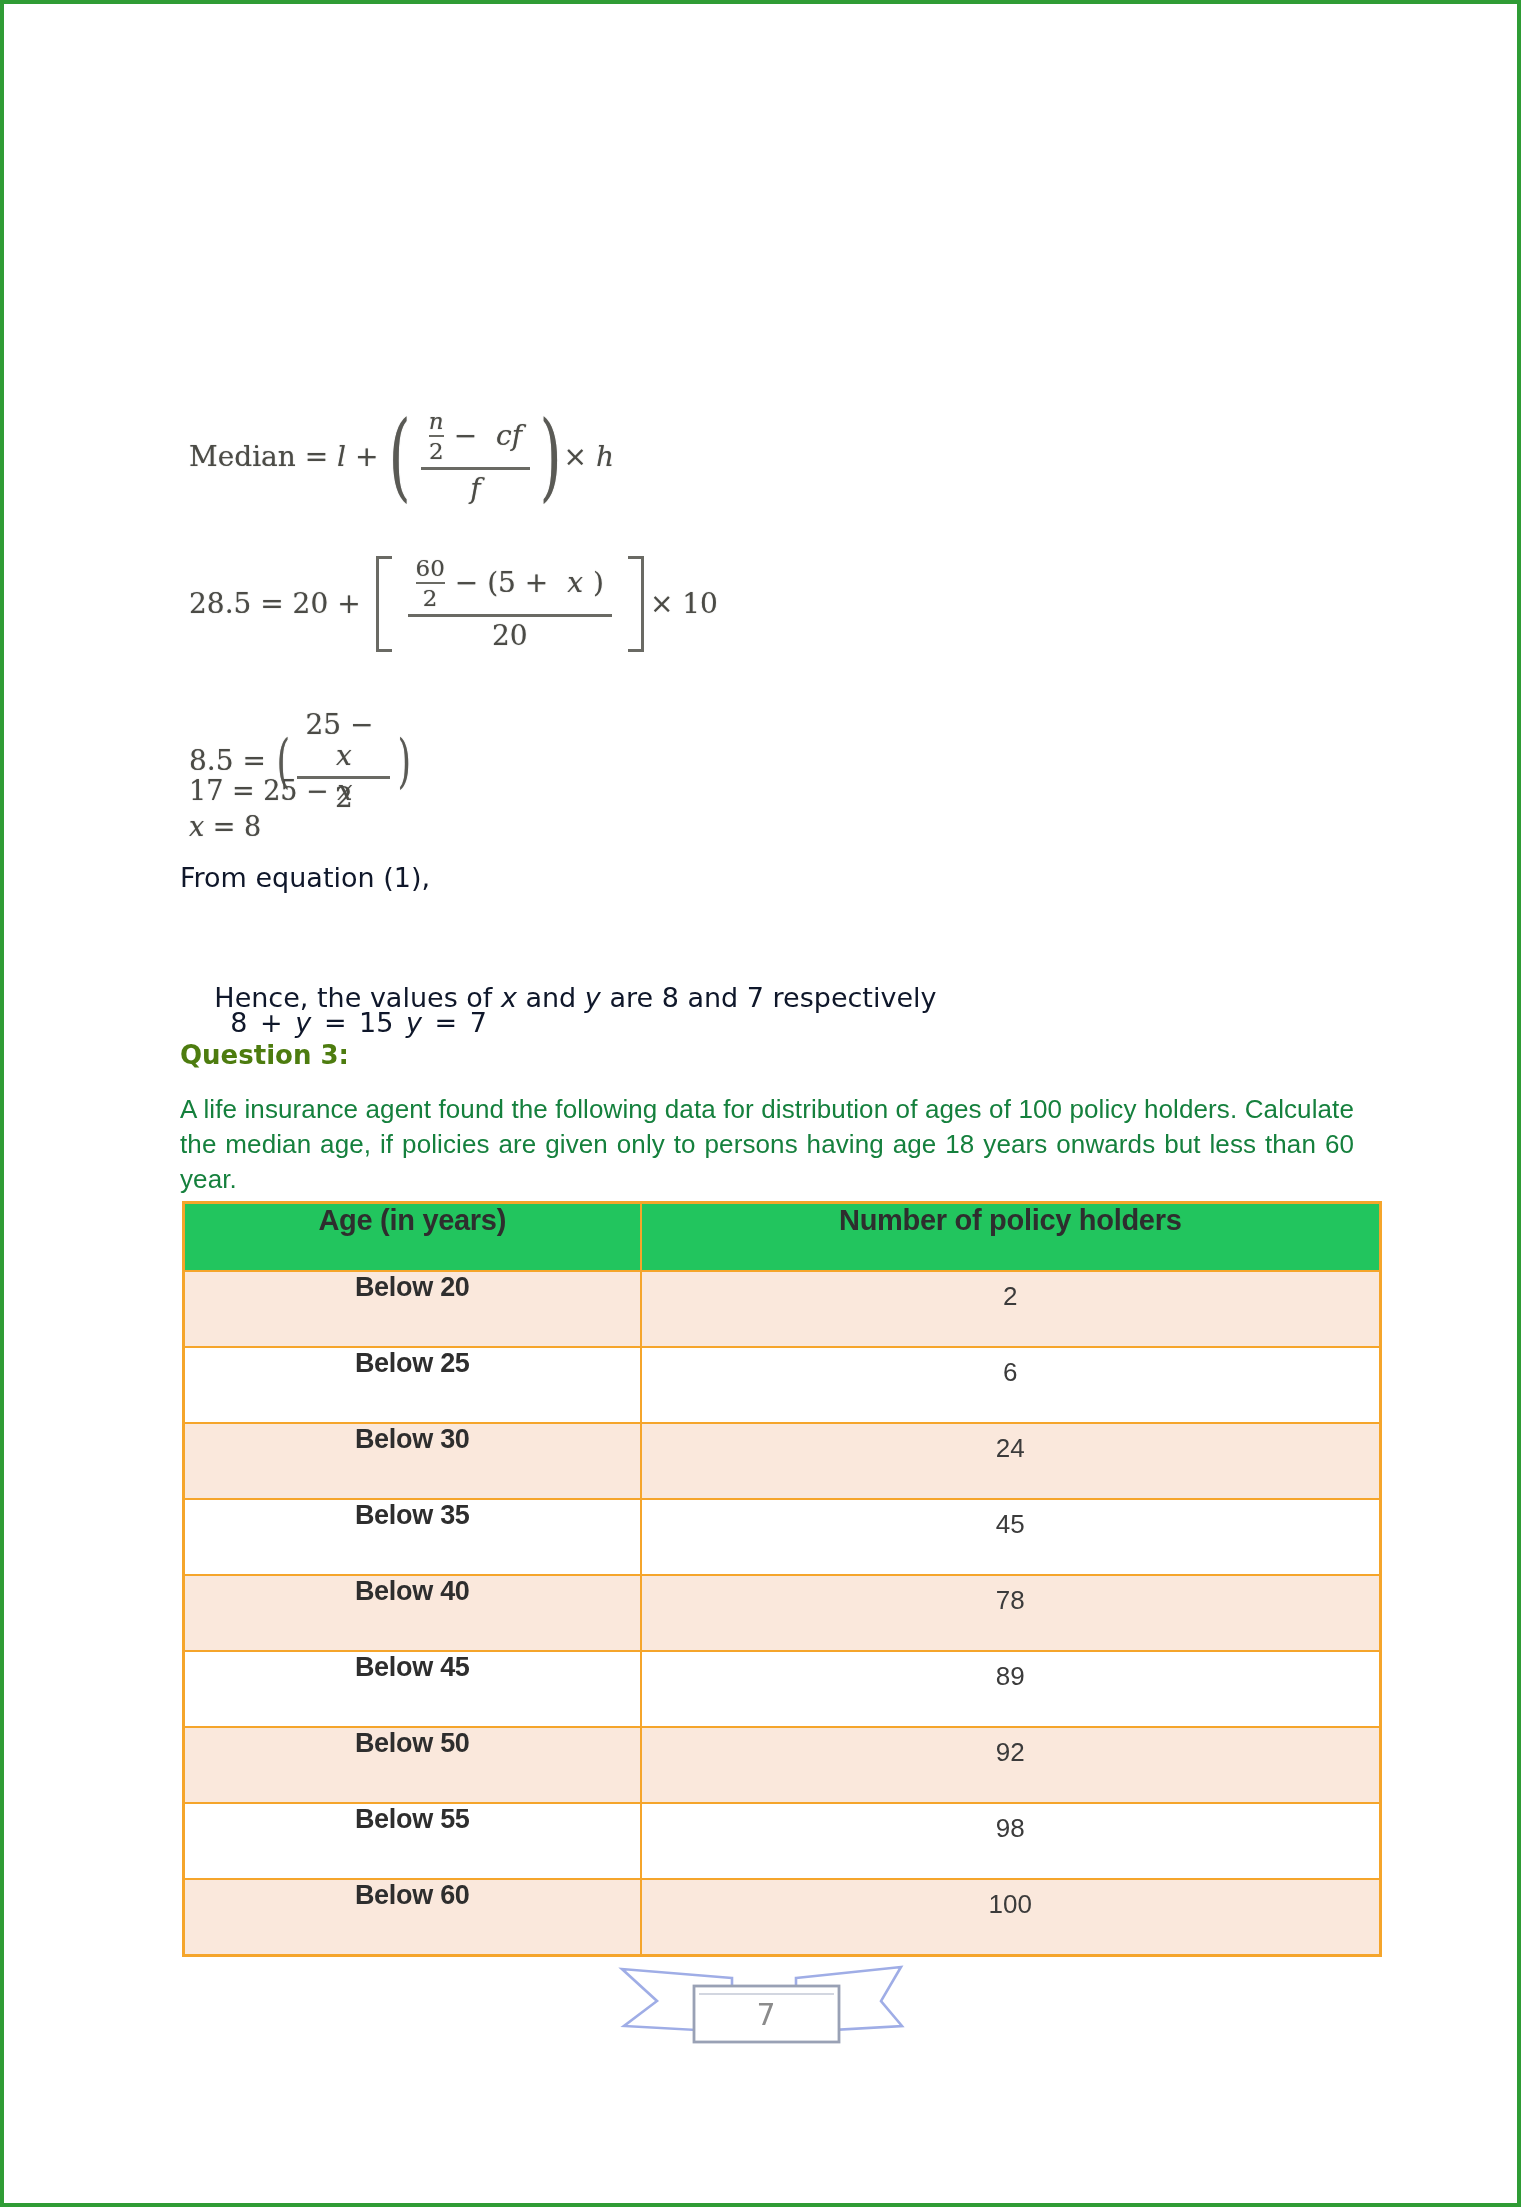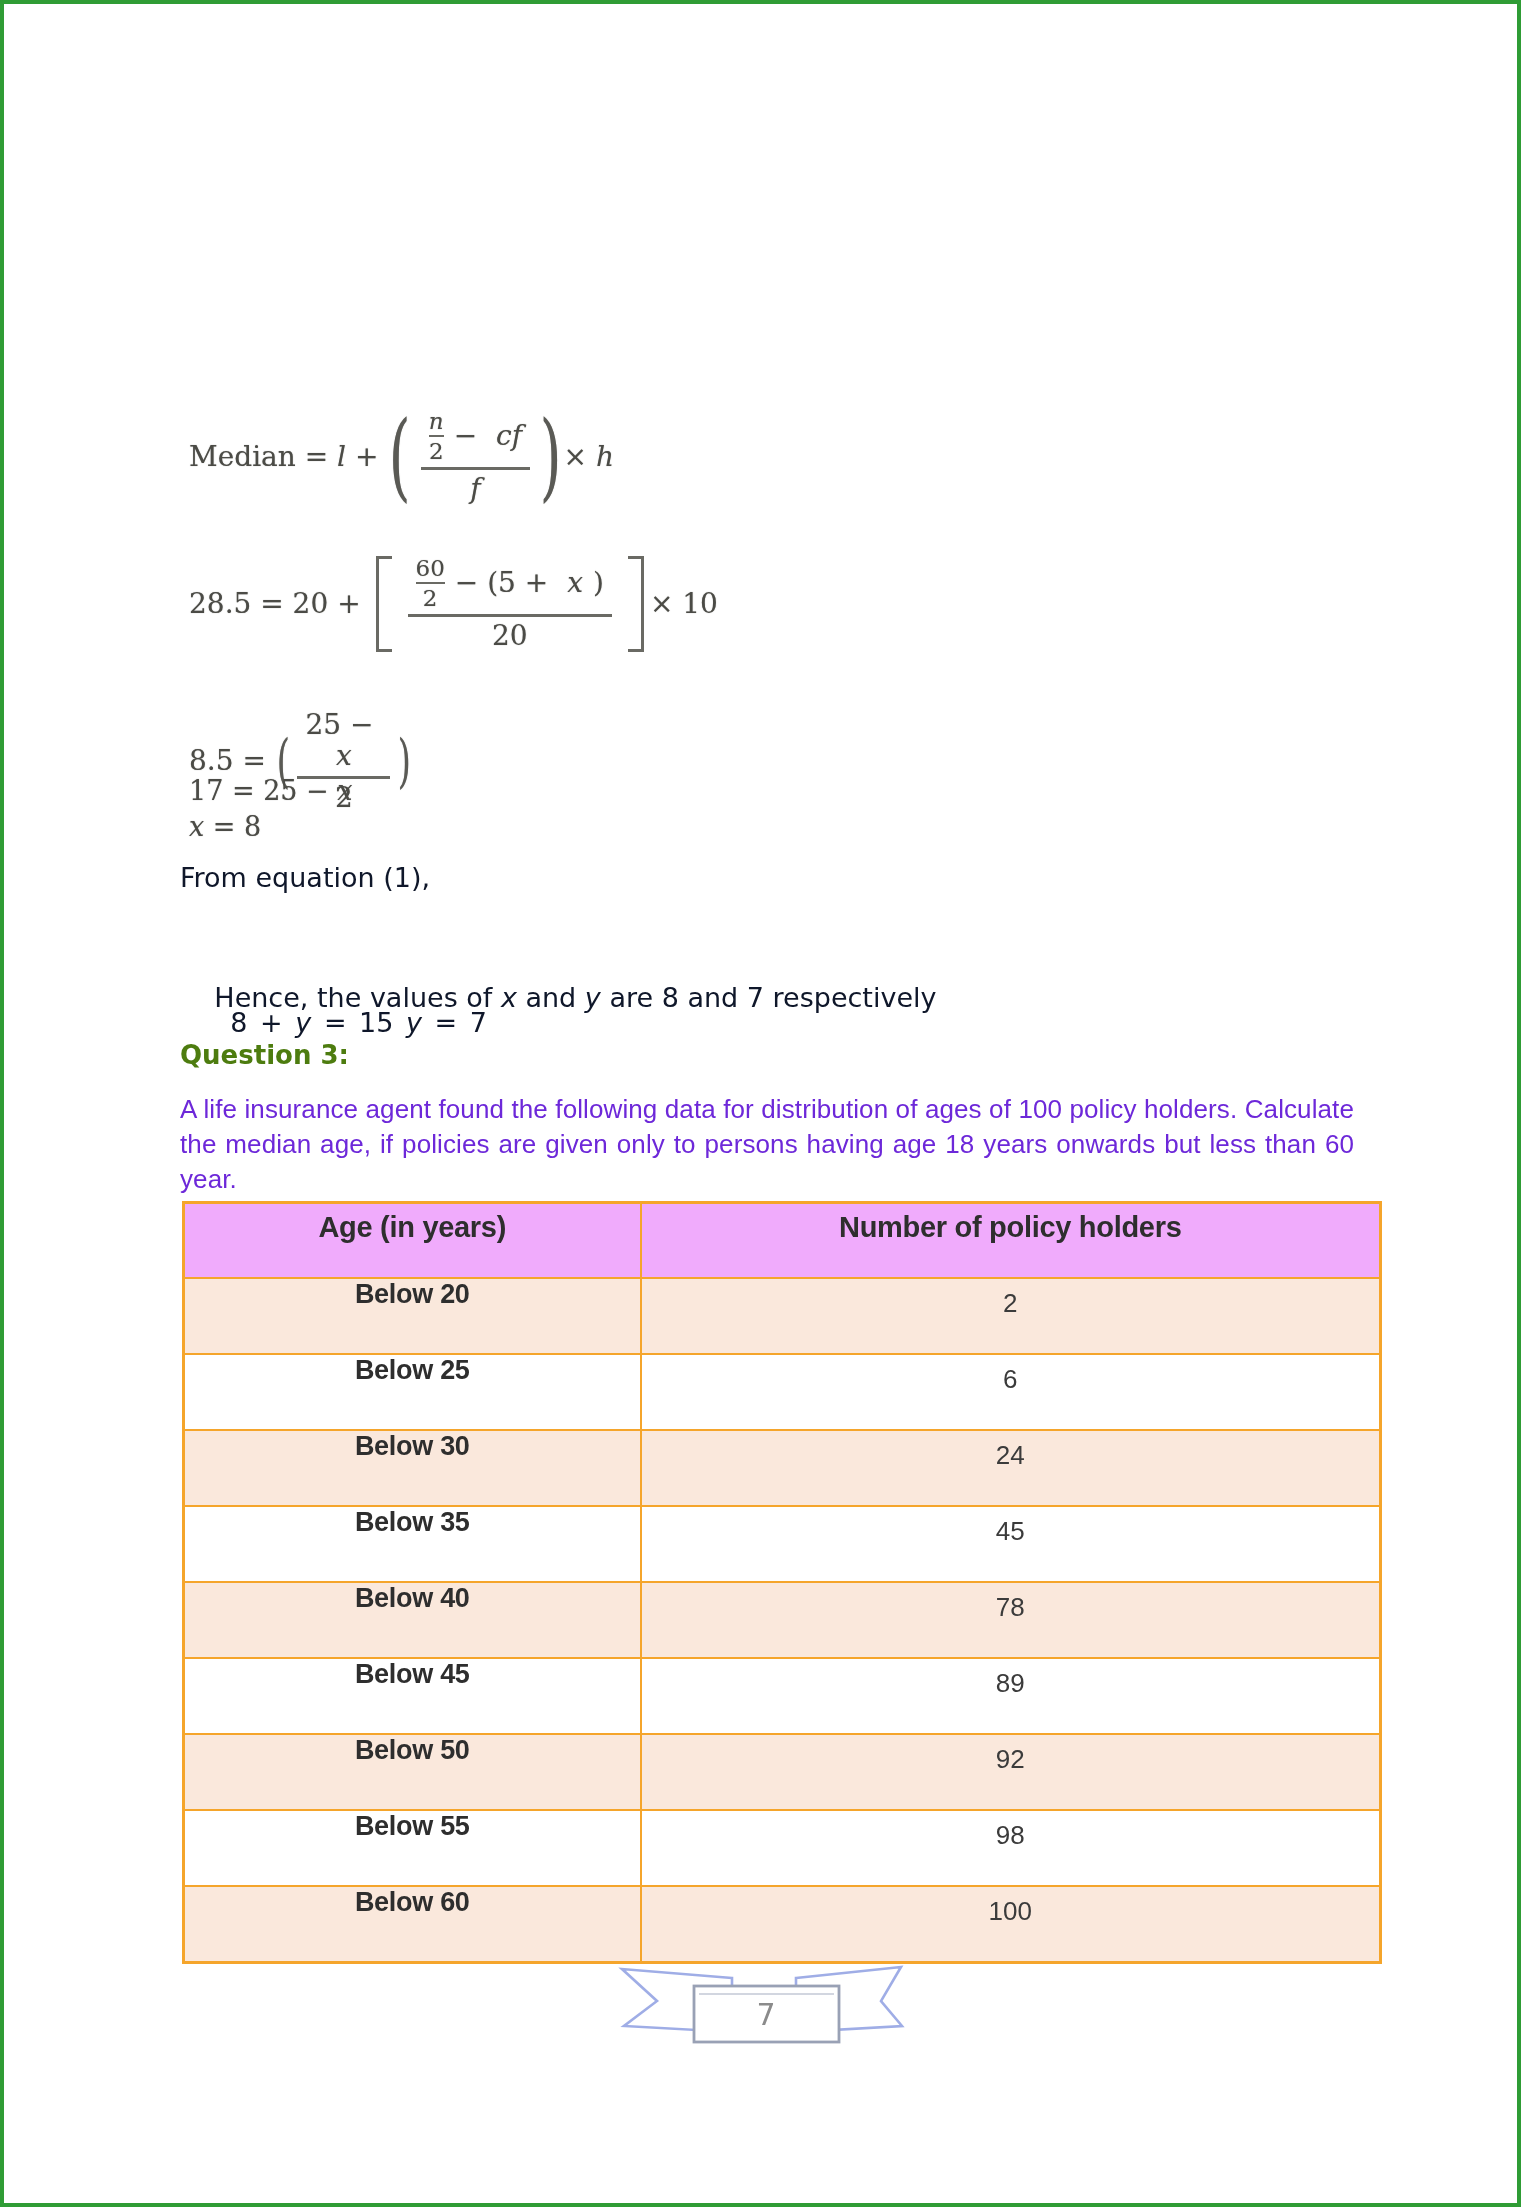--- a/index.html
+++ b/index.html
@@ -44,37 +44,37 @@
   }
   .sol .v{font-style:italic;}
   
   .q-label{
     position:absolute;left:176px;top:1036px;
     font-family:"DejaVu Sans",sans-serif;font-weight:bold;
     font-size:26px;color:#4d7c0f;
   }
   .q-text{
     position:absolute;left:176px;top:1088px;width:1174px;
-    font-size:26px;line-height:35px;color:#6d28d9;
+    font-size:26px;line-height:35px;color:#15803d;
     text-align:justify;letter-spacing:.1px;
   }
   
   .policy-table{
     position:absolute;left:178px;top:1197px;width:1197px;
     border-collapse:collapse;table-layout:fixed;
     border:3px solid #f5a52b;color:#2e2e2e;
   }
   .policy-table th,.policy-table td{
     border-top:2px solid #f5a52b;
     vertical-align:top;text-align:center;padding:0;
   }
   .policy-table th:first-child,.policy-table td:first-child{border-right:2px solid #f5a52b;}
   .policy-table thead th{
     height:66px;font-size:29px;font-weight:bold;
-    padding-top:7px;letter-spacing:-.3px;border-top:none;background:#f0abfc;
+    letter-spacing:-.3px;border-top:none;background:#22c55e;
   }
   .policy-table tbody td{height:65px;}
   .policy-table tbody tr:nth-child(odd){background:#fae8dc;}
   .policy-table td.age{font-weight:bold;font-size:27px;letter-spacing:-.3px;}
   .policy-table td.cnt{font-size:26px;padding-top:9px;color:#3b3b3b;}
   
   .ribbon{position:absolute;left:600px;top:1950px;width:320px;height:100px;}
 </style>
 </head>
 <body>

